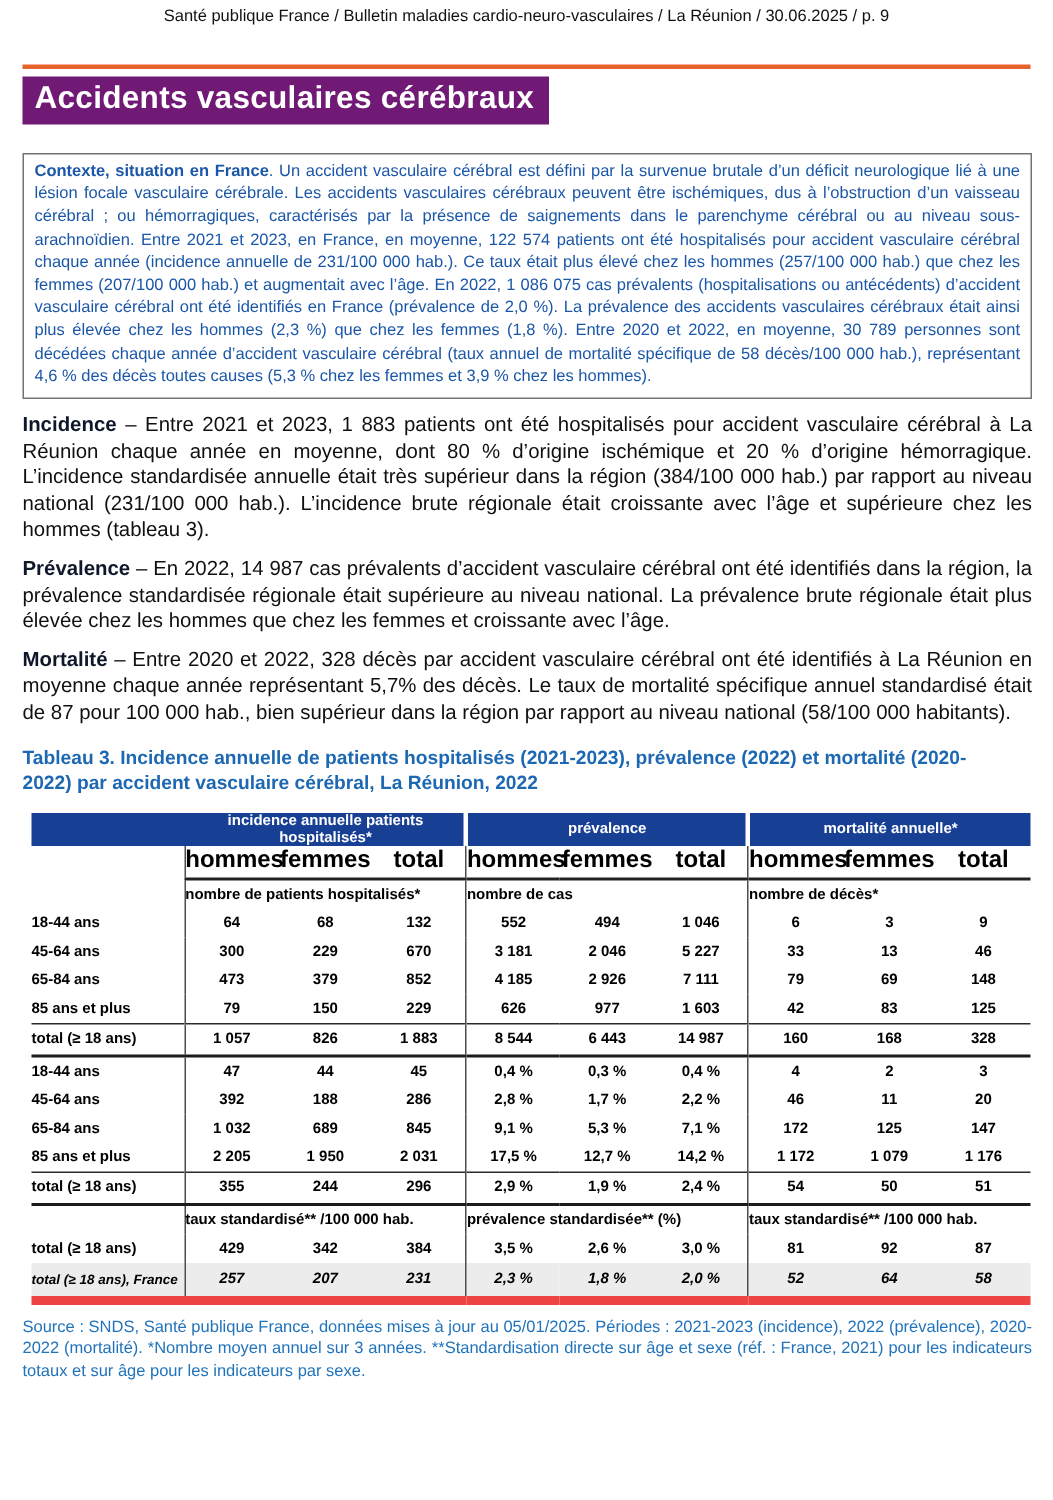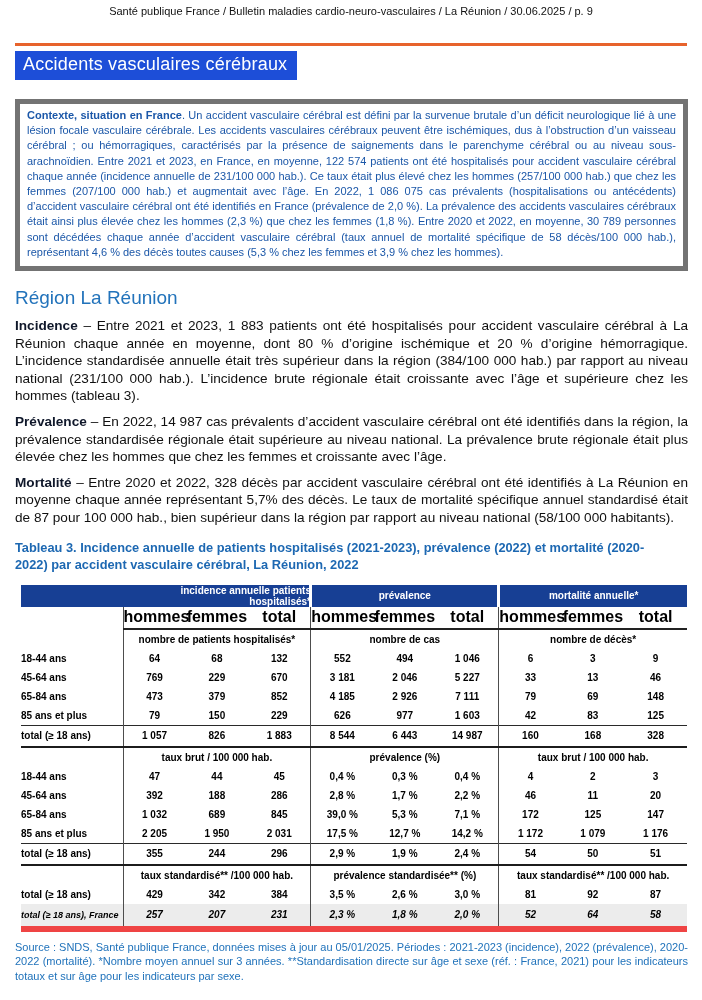--- a/index.html
+++ b/index.html
@@ -1,36 +1,36 @@
 <!DOCTYPE html>
 <html lang="fr"><head>
 <meta charset="utf-8">
 <style>
   html,body{margin:0;padding:0;background:#fff;}
   .page{width:702px;height:1000px;background:#fff;font-family:"Liberation Sans",sans-serif;
         position:relative;overflow:hidden;}
   .doc-header{padding-top:5px;text-align:center;font-size:11px;color:#111;}
   .rule-orange{height:3px;margin:26px 15px 0 15px;background:#e7632c;}
-  .main-title{display:inline-block;margin:5px 0 0 15px;background:#1d4ed8;color:#fff;
-              font-size:18px;font-weight:normal;padding:3px 10px 5px 8px;letter-spacing:.2px;}
-  .context-box{margin:19px 14px 0 15px;border:5px solid #737373;padding:4px 7px 6px 7px;
+  .main-title{display:inline-block;margin:5px 0 0 15px;background:#701a75;color:#fff;
+              font-size:21px;font-weight:bold;padding:3px 10px 5px 8px;letter-spacing:.2px;}
+  .context-box{margin:19px 14px 0 15px;border:1px solid #737373;padding:4px 7px 6px 7px;
                font-size:11px;line-height:15.2px;color:#1b57a8;text-align:justify;}
   .region-heading{margin:16px 15px 0 15px;font-size:19px;font-weight:normal;color:#2273bb;}
   .para{margin:8px 14px 0 15px;font-size:13.6px;line-height:17.6px;color:#101010;text-align:justify;}
   .para + .para{}
   .para b{color:#0f172a;}
   .caption{margin:12px 48px 0 15px;font-size:12.8px;font-weight:bold;color:#1d68b2;line-height:17px;}
   table.stat{margin:12px 0 0 21px;width:666px;border-collapse:collapse;table-layout:fixed;}
   table.stat td,table.stat th{padding:0;font-size:10px;vertical-align:middle;height:19px;}
   tr.band-blue th{background:#173f94;color:#fff;font-weight:bold;height:22px;text-align:center;}
   tr.band-blue th.gap{border-left:3px solid #fff;}
-  tr.band-blue .shift{margin-left:102px;width:188px;text-align:right;}
+  tr.band-blue .shift{margin-left:102px;width:188px;text-align:center;}
   tr.sex th{font-size:16px;font-weight:bold;text-align:center;height:21px;
             border-bottom:2px solid #222;color:#000;background:#fff;}
-  tr.subband td{font-weight:bold;text-align:center;height:19px;}
+  tr.subband td{font-weight:bold;height:19px;}
   td.lbl{text-align:left;padding-left:10px;font-weight:bold;white-space:nowrap;}
   td.val{text-align:center;font-weight:bold;}
   .vl{border-left:1px solid #4d4d4d;}
   tr.total td{border-top:1px solid #2a2a2a;border-bottom:2px solid #1c1c1c;height:20px;}
   tr.france td{background:#ececec;font-style:italic;height:22px;border-bottom:6px solid #ef4444;margin-left:48px;}
   tr.france td.lbl{font-size:9px;}
   .source{margin:8px 14px 16px 15px;font-size:11px;line-height:14.5px;color:#2173bb;text-align:justify;}
 </style>
 </head>
 <body>
@@ -39,21 +39,20 @@
   <div class="doc-header">Santé publique France / Bulletin maladies cardio-neuro-vasculaires / La Réunion / 30.06.2025 / p. 9</div>
   <div class="rule-orange"></div>
   <div>
     <h1 class="main-title" style="margin-top:5px;margin-bottom:0;">Accidents vasculaires cérébraux</h1>
   </div>
 
   <div class="context-box">
     <b>Contexte, situation en France</b><span>. Un accident vasculaire cérébral est défini par la survenue brutale d’un déficit neurologique lié à une lésion focale vasculaire cérébrale. Les accidents vasculaires cérébraux peuvent être ischémiques, dus à l’obstruction d’un vaisseau cérébral ; ou hémorragiques, caractérisés par la présence de saignements dans le parenchyme cérébral ou au niveau sous-arachnoïdien. Entre 2021 et 2023, en France, en moyenne, 122 574 patients ont été hospitalisés pour accident vasculaire cérébral chaque année (incidence annuelle de 231/100 000 hab.). Ce taux était plus élevé chez les hommes (257/100 000 hab.) que chez les femmes (207/100 000 hab.) et augmentait avec l’âge. En 2022, 1 086 075 cas prévalents (hospitalisations ou antécédents) d’accident vasculaire cérébral ont été identifiés en France (prévalence de 2,0 %). La prévalence des accidents vasculaires cérébraux était ainsi plus élevée chez les hommes (2,3 %) que chez les femmes (1,8 %). Entre 2020 et 2022, en moyenne, 30 789 personnes sont décédées chaque année d’accident vasculaire cérébral (taux annuel de mortalité spécifique de 58 décès/100 000 hab.), représentant 4,6 % des décès toutes causes (5,3 % chez les femmes et 3,9 % chez les hommes).</span>
   </div>
 
-  <h2 class="region-heading">Région La Réunion</h2>
 
   <p class="para"><b>Incidence</b><span> – Entre 2021 et 2023, 1 883 patients ont été hospitalisés pour accident vasculaire cérébral à La Réunion chaque année en moyenne, dont 80 % d’origine ischémique et 20 % d’origine hémorragique. L’incidence standardisée annuelle était très supérieur dans la région (384/100 000 hab.) par rapport au niveau national (231/100 000 hab.). L’incidence brute régionale était croissante avec l’âge et supérieure chez les hommes (tableau 3).</span></p>
 
   <p class="para"><b>Prévalence</b><span> – En 2022, 14 987 cas prévalents d’accident vasculaire cérébral ont été identifiés dans la région, la prévalence standardisée régionale était supérieure au niveau national. La prévalence brute régionale était plus élevée chez les hommes que chez les femmes et croissante avec l’âge.</span></p>
 
   <p class="para"><b>Mortalité</b><span> – Entre 2020 et 2022, 328 décès par accident vasculaire cérébral ont été identifiés à La Réunion en moyenne chaque année représentant 5,7% des décès. Le taux de mortalité spécifique annuel standardisé était de 87 pour 100 000 hab., bien supérieur dans la région par rapport au niveau national (58/100 000 habitants).</span></p>
 
   <div class="caption">Tableau 3. Incidence annuelle de patients hospitalisés (2021-2023), prévalence (2022) et mortalité (2020-2022) par accident vasculaire cérébral, La Réunion, 2022</div>
 
   <table class="stat">
@@ -102,21 +101,21 @@
           <td class="val">132</td>
           <td class="val vl">552</td>
           <td class="val">494</td>
           <td class="val">1 046</td>
           <td class="val vl">6</td>
           <td class="val">3</td>
           <td class="val">9</td>
         </tr>
         <tr>
           <td class="lbl">45-64 ans</td>
-          <td class="val vl">769</td>
+          <td class="val vl">300</td>
           <td class="val">229</td>
           <td class="val">670</td>
           <td class="val vl">3 181</td>
           <td class="val">2 046</td>
           <td class="val">5 227</td>
           <td class="val vl">33</td>
           <td class="val">13</td>
           <td class="val">46</td>
         </tr>
         <tr>
@@ -148,26 +147,20 @@
           <td class="val vl">1 057</td>
           <td class="val">826</td>
           <td class="val">1 883</td>
           <td class="val vl">8 544</td>
           <td class="val">6 443</td>
           <td class="val">14 987</td>
           <td class="val vl">160</td>
           <td class="val">168</td>
           <td class="val">328</td>
         </tr>
-        <tr class="subband">
-          <td class="lbl"></td>
-          <td class="vl" colspan="3">taux brut / 100 000 hab.</td>
-          <td class="vl" colspan="3">prévalence (%)</td>
-          <td class="vl" colspan="3">taux brut / 100 000 hab.</td>
-        </tr>
         <tr>
           <td class="lbl">18-44 ans</td>
           <td class="val vl">47</td>
           <td class="val">44</td>
           <td class="val">45</td>
           <td class="val vl">0,4 %</td>
           <td class="val">0,3 %</td>
           <td class="val">0,4 %</td>
           <td class="val vl">4</td>
           <td class="val">2</td>
@@ -183,21 +176,21 @@
           <td class="val">2,2 %</td>
           <td class="val vl">46</td>
           <td class="val">11</td>
           <td class="val">20</td>
         </tr>
         <tr>
           <td class="lbl">65-84 ans</td>
           <td class="val vl">1 032</td>
           <td class="val">689</td>
           <td class="val">845</td>
-          <td class="val vl">39,0 %</td>
+          <td class="val vl">9,1 %</td>
           <td class="val">5,3 %</td>
           <td class="val">7,1 %</td>
           <td class="val vl">172</td>
           <td class="val">125</td>
           <td class="val">147</td>
         </tr>
         <tr>
           <td class="lbl">85 ans et plus</td>
           <td class="val vl">2 205</td>
           <td class="val">1 950</td>

